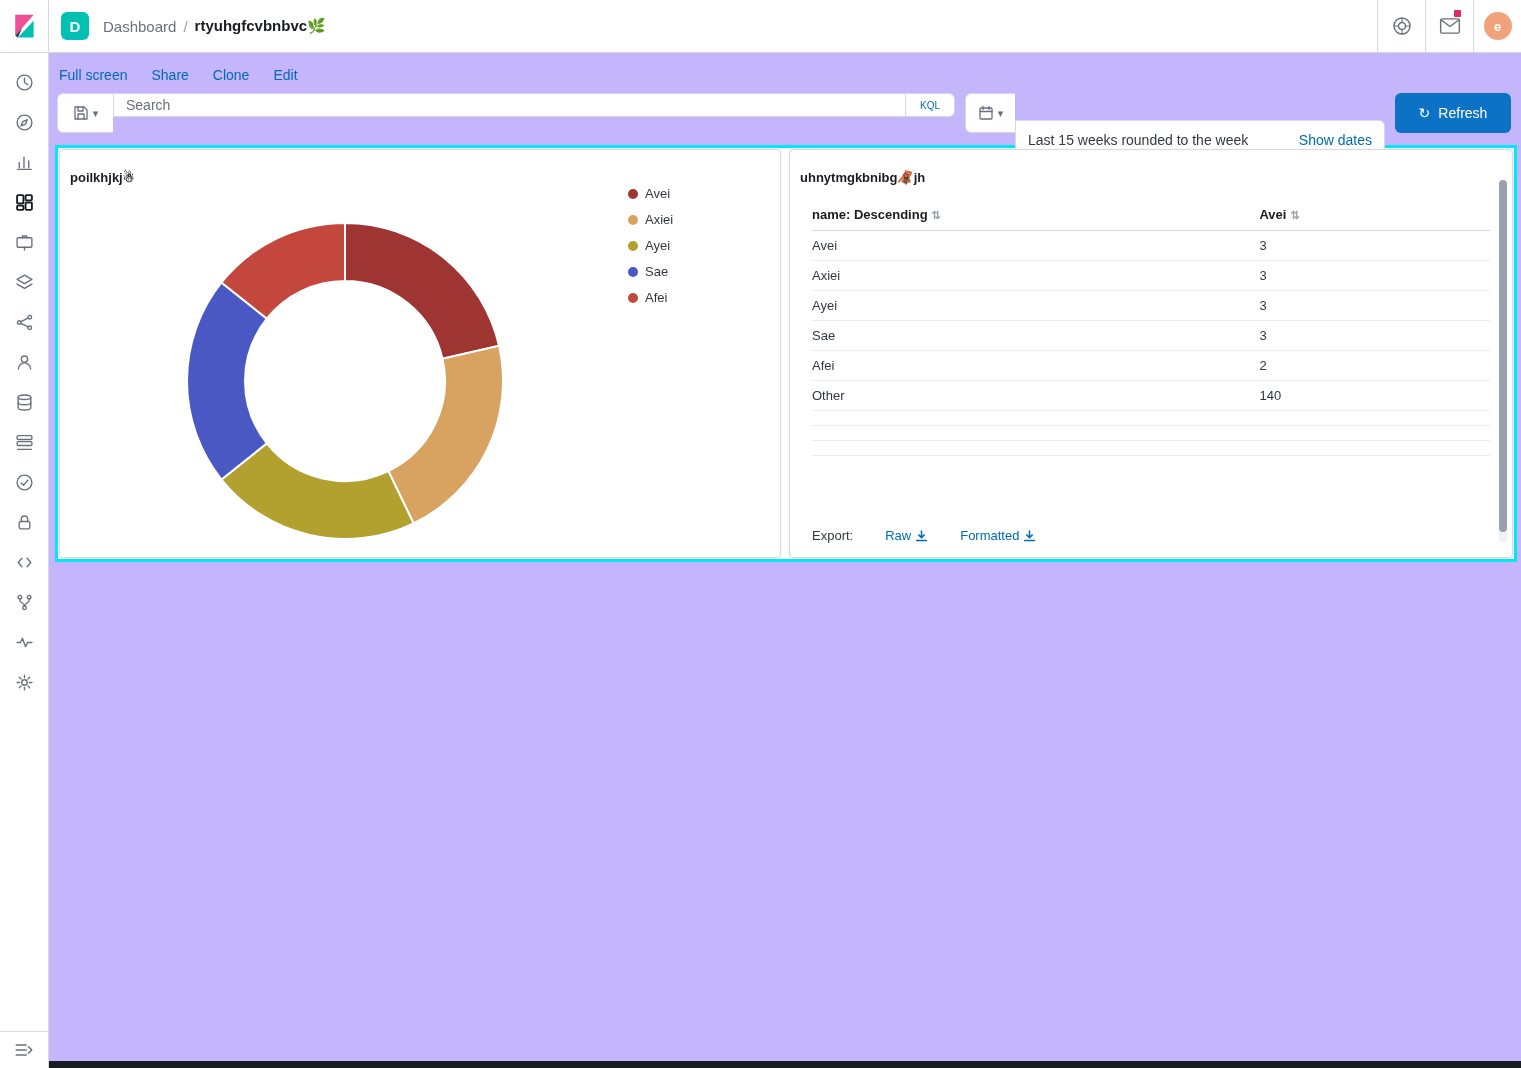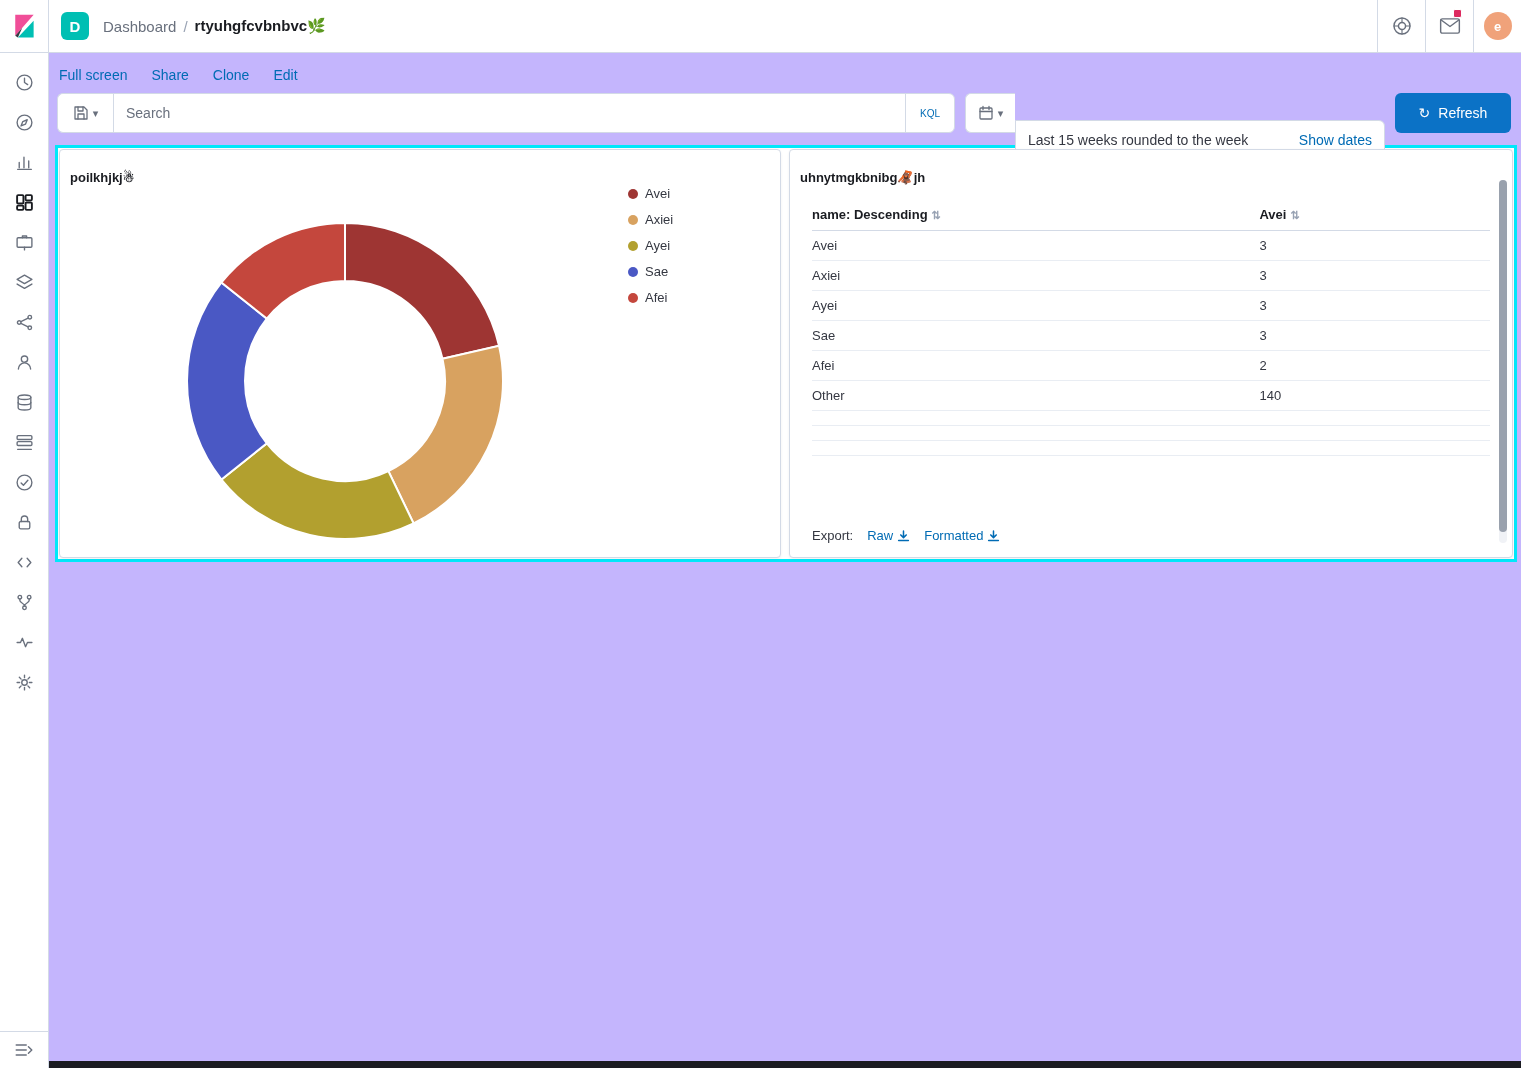--- a/index.html
+++ b/index.html
@@ -50,21 +50,21 @@
   .links-row a{ color:#006BB4; text-decoration:none; cursor:pointer; }
   
   .query-bar{ display:flex; align-items:center; margin:10px 8px 0 8px; height:40px; gap:10px; }
   .search-group{ display:flex; flex:1; height:40px; }
   .save-query-btn{
     width:56px; height:40px; border:1px solid #D3DAE6; border-right:none; border-radius:6px 0 0 6px;
     background:#fff; display:flex; align-items:center; justify-content:center; gap:4px; cursor:pointer;
   }
   .caret{ color:#69707D; font-size:11px; }
   .search-input-wrap{
-    flex:1; height:40px; border:1px solid #D3DAE6; background:#fff; display:flex; align-items:center; border-radius:0 6px 6px 0;
+    flex:1; height:24px; border:1px solid #D3DAE6; background:#fff; display:flex; align-items:center; border-radius:0 6px 6px 0;
   }
   .search-input{ flex:1; border:none; outline:none; font-size:14px; padding:0 12px; font-family:"Liberation Sans",sans-serif; color:#343741; }
   .search-input::placeholder{ color:#69707D; }
   .kql-btn{
     height:100%; padding:0 14px; background:none; border:none; border-left:1px solid #D3DAE6;
     color:#006BB4; font-size:10px; cursor:pointer; font-family:"Liberation Sans",sans-serif;
   }
   .date-group{ display:flex; height:40px; width:420px; }
   .calendar-btn{
     width:50px; height:40px; border:1px solid #D3DAE6; border-right:none; border-radius:6px 0 0 6px;
@@ -102,21 +102,21 @@
   .legend li{ display:flex; align-items:center; gap:7px; margin-bottom:11px; font-size:13px; color:#343741; cursor:pointer; }
   .legend .dot{ width:10px; height:10px; border-radius:50%; flex:0 0 auto; }
   
   .data-table{ width:calc(100% - 44px); margin:14px 20px 0 22px; border-collapse:collapse; font-size:13px; }
   .data-table th{
     text-align:left; font-weight:bold; color:#1a1c21; padding:8px 0; border-bottom:1px solid #D3DAE6; font-size:13px;
   }
   .data-table th .sort{ color:#98A2B3; font-size:11px; margin-left:4px; cursor:pointer; }
   .data-table td{ padding:7px 0; border-bottom:1px solid #e9edf3; color:#343741; height:14px; }
   .col-name{ width:66%; }
-  .export-row{ position:absolute; left:22px; bottom:14px; display:flex; align-items:center; gap:14px; font-size:13px; }
+  .export-row{ position:absolute; left:22px; bottom:14px; display:flex; align-items:center; gap:32px; font-size:13px; }
   .export-link{ color:#006BB4; display:flex; align-items:center; gap:4px; cursor:pointer; }
   .scroll-track{ position:absolute; right:5px; top:30px; bottom:14px; width:8px; background:#f0f2f6; border-radius:4px; }
   .scroll-thumb{ position:absolute; right:0; top:0; width:8px; height:352px; background:#99a1ad; border-radius:4px; cursor:pointer; }
   
   .bottom-bar{ position:absolute; left:49px; right:0; bottom:0; height:7px; background:#1b1c22; z-index:40; }
   .icon-svg{ fill:none; stroke:#69707D; stroke-width:1.3; stroke-linecap:round; stroke-linejoin:round; }
 </style>
 </head>
 <body>
 

